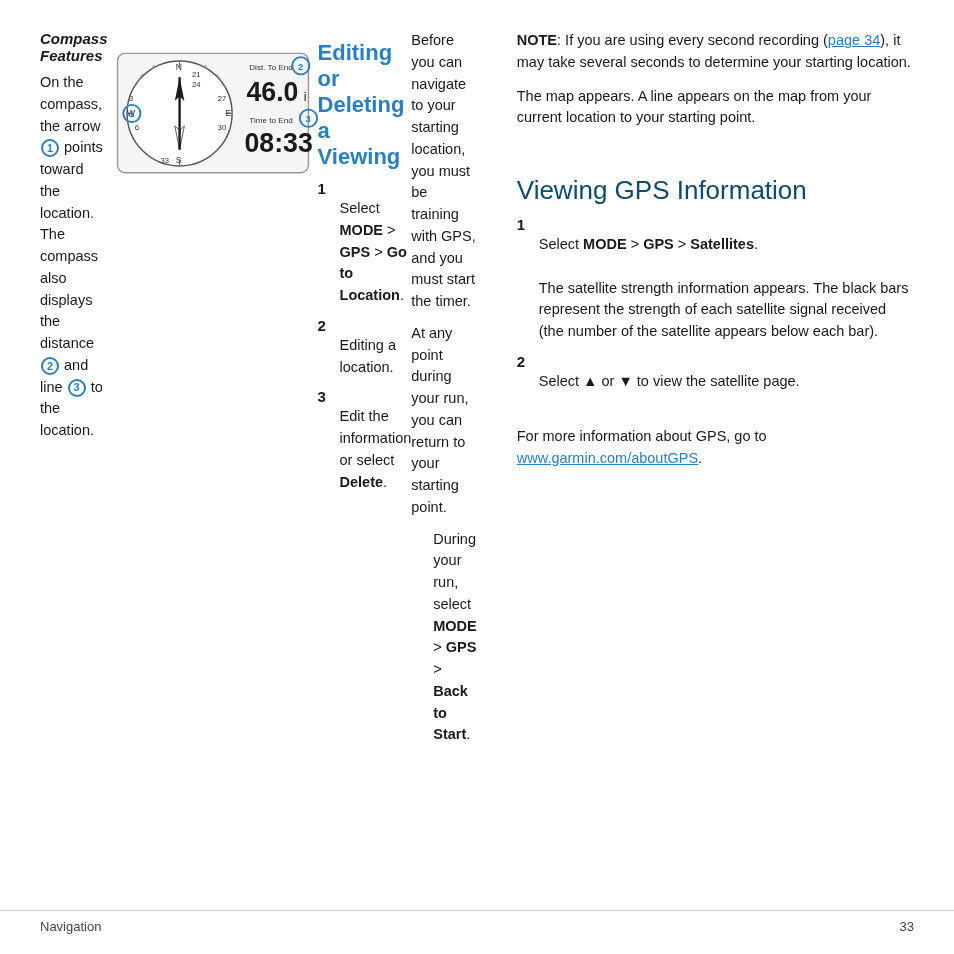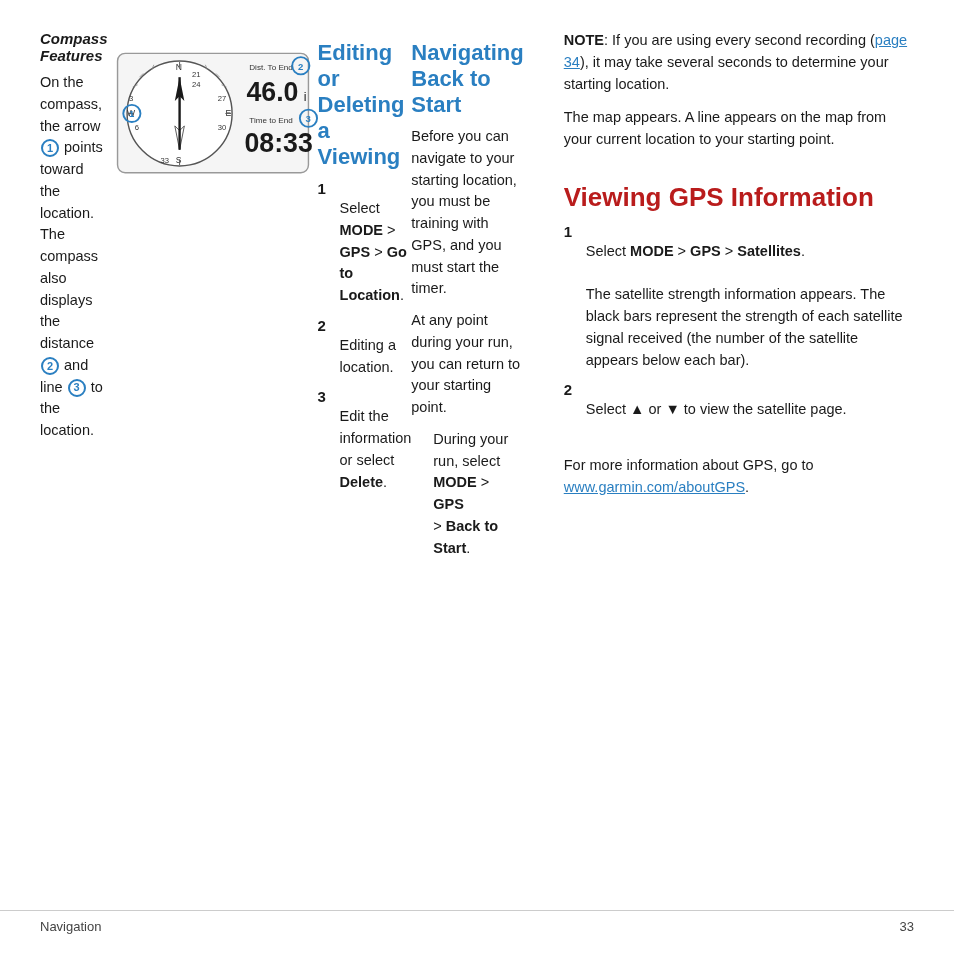--- a/index.html
+++ b/index.html
@@ -66,25 +66,25 @@
       height: 130px;
     }
     .blue-heading {
       color: #2a7fc1;
       font-size: 22px;
       font-weight: bold;
       margin-bottom: 8px;
       margin-top: 10px;
     }
     .blue-heading-large {
-      color: #b91c1c;
+      color: #0c4a6e;
       font-size: 26px;
-      font-weight: bold;
-      margin-bottom: 8px;
-      margin-top: 3px;
+      font-weight: normal;
+      margin-bottom: 8px;
+      margin-top: 18px;
     }
     .step-list {
       list-style: none;
       margin-bottom: 10px;
     }
     .step-list li {
       display: flex;
       align-items: flex-start;
       margin-bottom: 8px;
       font-size: 14.5px;
@@ -234,21 +234,20 @@
         <li>
           <span class="step-num">3</span>
           <span class="step-content">
             <span>Edit the information or select </span><strong>Delete</strong><span>.</span>
           </span>
         </li>
       </ul>
     </div>
 
     <div>
-      <div class="blue-heading">Navigating Back to Start</div>
       <div class="body-text">Before you can navigate to your starting location, you must be training with GPS, and you must start the timer.</div>
       <div class="body-text">At any point during your run, you can return to your starting point.</div>
       <div class="indented body-text">
         <span>During your run, select </span><strong>MODE</strong><span> &gt; </span><strong>GPS</strong><br><span> &gt; </span><strong>Back to Start</strong><span>.</span>
       </div>
     </div>
   </div>
 
   <div class="right-col">
 

